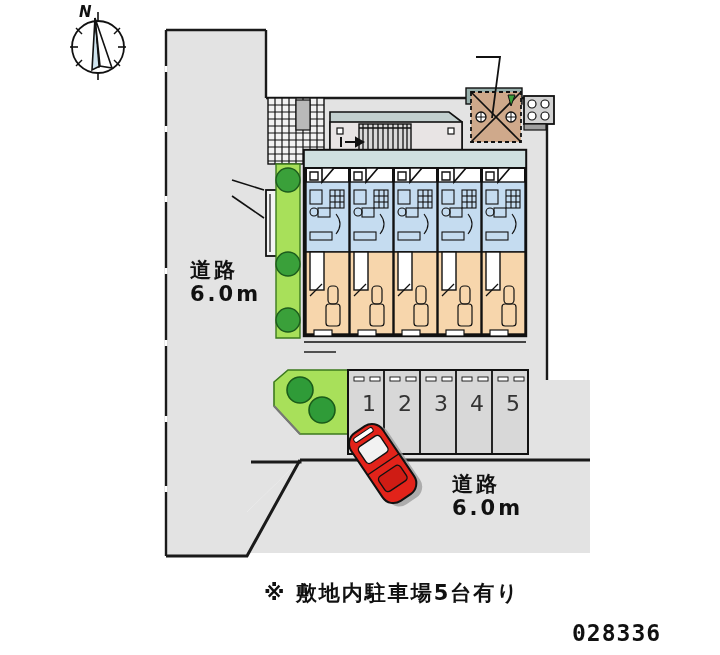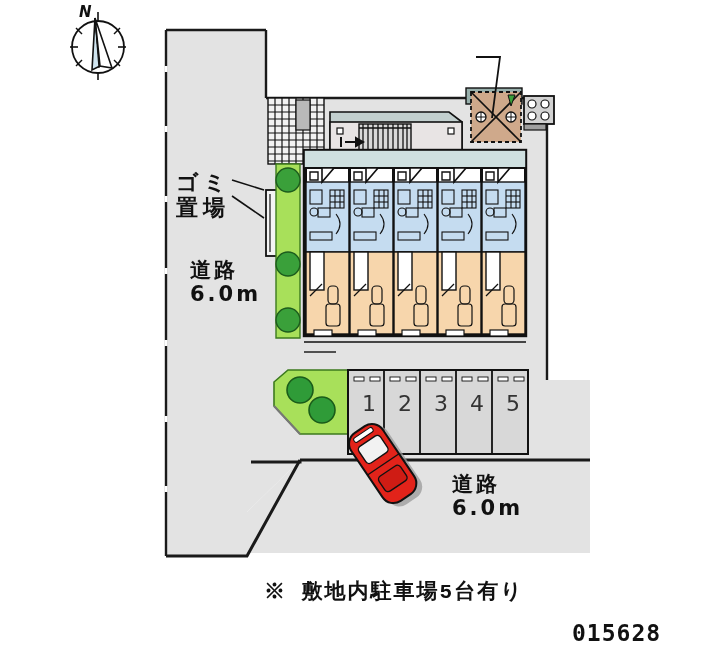--- a/index.html
+++ b/index.html
@@ -6,21 +6,21 @@
   body{width:720px;height:655px;position:relative;overflow:hidden;
        font-family:"DejaVu Sans","Liberation Sans",sans-serif;}
   #stage{position:absolute;inset:0;width:720px;height:655px;}
   #stage svg{position:absolute;left:0;top:0;}
   .lbl{position:absolute;color:#111;white-space:pre;line-height:1.15;}
   .jp{font-family:"DejaVu Sans","Liberation Sans",sans-serif;font-weight:700;}
   #lbl-bike{left:303px;top:42px;font-size:23px;letter-spacing:2px;}
   #lbl-gomi{left:176px;top:170px;font-size:22px;letter-spacing:5px;text-align:left;}
   #lbl-road1{left:190px;top:258px;font-size:21px;letter-spacing:3px;}
   #lbl-road2{left:452px;top:472px;font-size:21px;letter-spacing:3px;}
-  #lbl-note{left:264px;top:581px;font-size:21px;letter-spacing:2px;font-family:Liberation Mono, monospace;}
+  #lbl-note{left:264px;top:581px;font-size:21px;letter-spacing:2px;}
   #lbl-id{left:572px;top:620px;font-size:23px;letter-spacing:1px;font-weight:700;
           font-family:"DejaVu Sans Mono","Liberation Mono",monospace;}
   .pnum{position:absolute;font-size:22px;color:#333;
         font-family:"DejaVu Sans","Liberation Sans",sans-serif;}
   #lbl-n{left:79px;top:4px;font-size:15px;font-style:italic;font-weight:700;}
 </style>
 </head>
 <body>
 
 <div id="stage">
@@ -364,32 +364,30 @@
       <rect x="374" y="424" width="22" height="5" rx="2" fill="#ffffff" stroke="#111" stroke-width="1"></rect>
     </g>
 
     <g stroke="#111" stroke-width="1.4" fill="none">
       <line x1="304" y1="342" x2="526" y2="342"></line>
       <line x1="304" y1="352" x2="336" y2="352"></line>
     </g>
   </svg>
 
 
-  <div class="lbl jp" id="lbl-gomi">ゴミ
-置場</div>
 
   <div class="lbl jp" id="lbl-road1">道路
 6.0m</div>
 
   <div class="lbl jp" id="lbl-road2">道路
 6.0m</div>
 
   <div class="lbl jp" id="lbl-note">※ 敷地内駐車場5台有り</div>
 
-  <div class="lbl" id="lbl-id">015628</div>
+  <div class="lbl" id="lbl-id">028336</div>
 
   <div class="lbl" id="lbl-n">N</div>
 
   <div id="stall-numbers">
       <div class="pnum" style="left: 362px; top: 391px;">1</div>
       <div class="pnum" style="left: 398px; top: 391px;">2</div>
       <div class="pnum" style="left: 434px; top: 391px;">3</div>
       <div class="pnum" style="left: 470px; top: 391px;">4</div>
       <div class="pnum" style="left: 506px; top: 391px;">5</div>
     </div>

